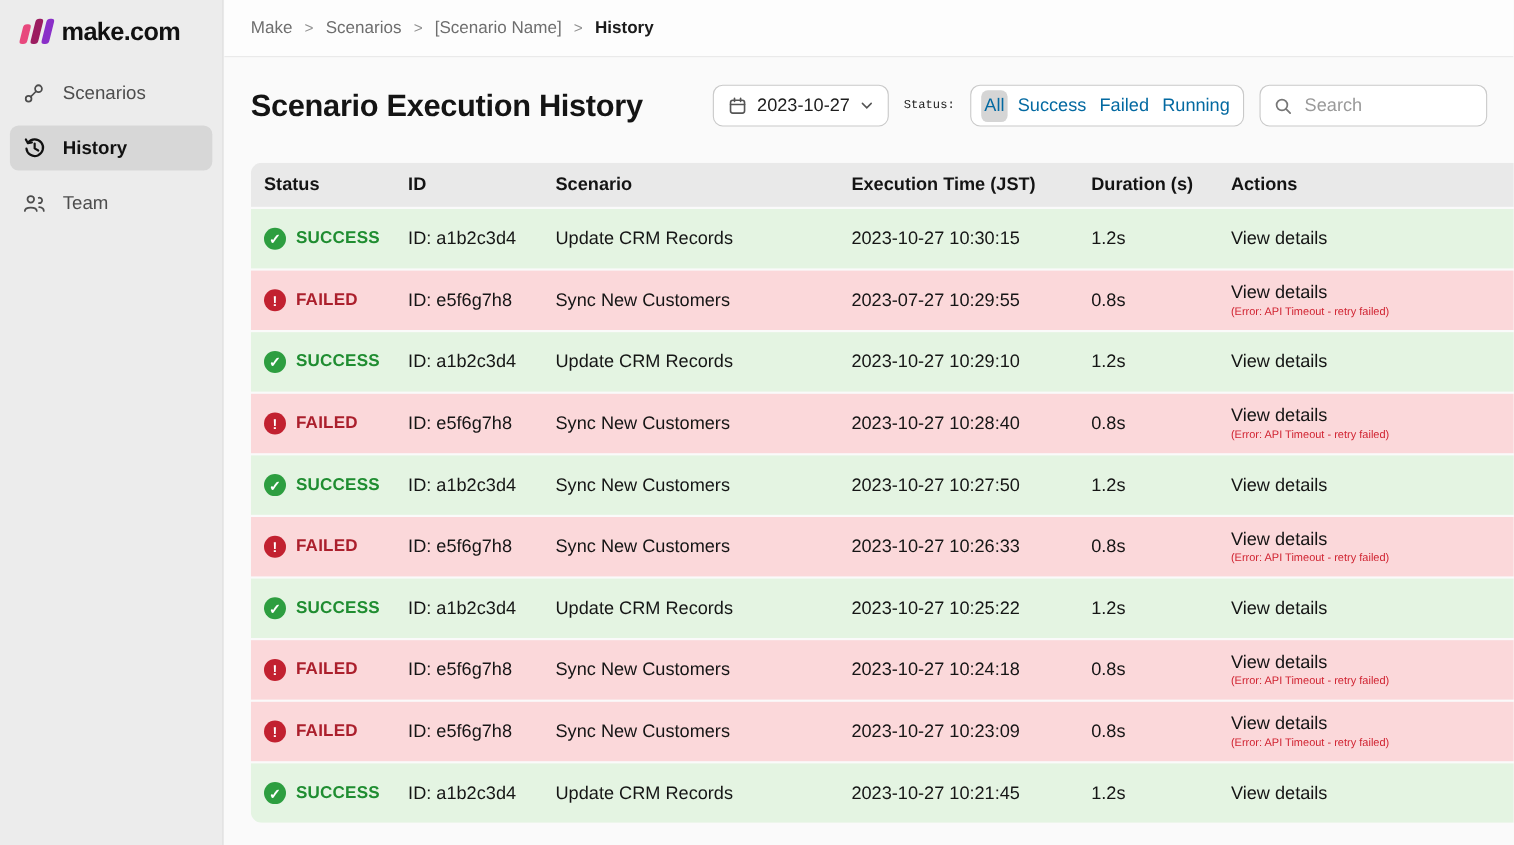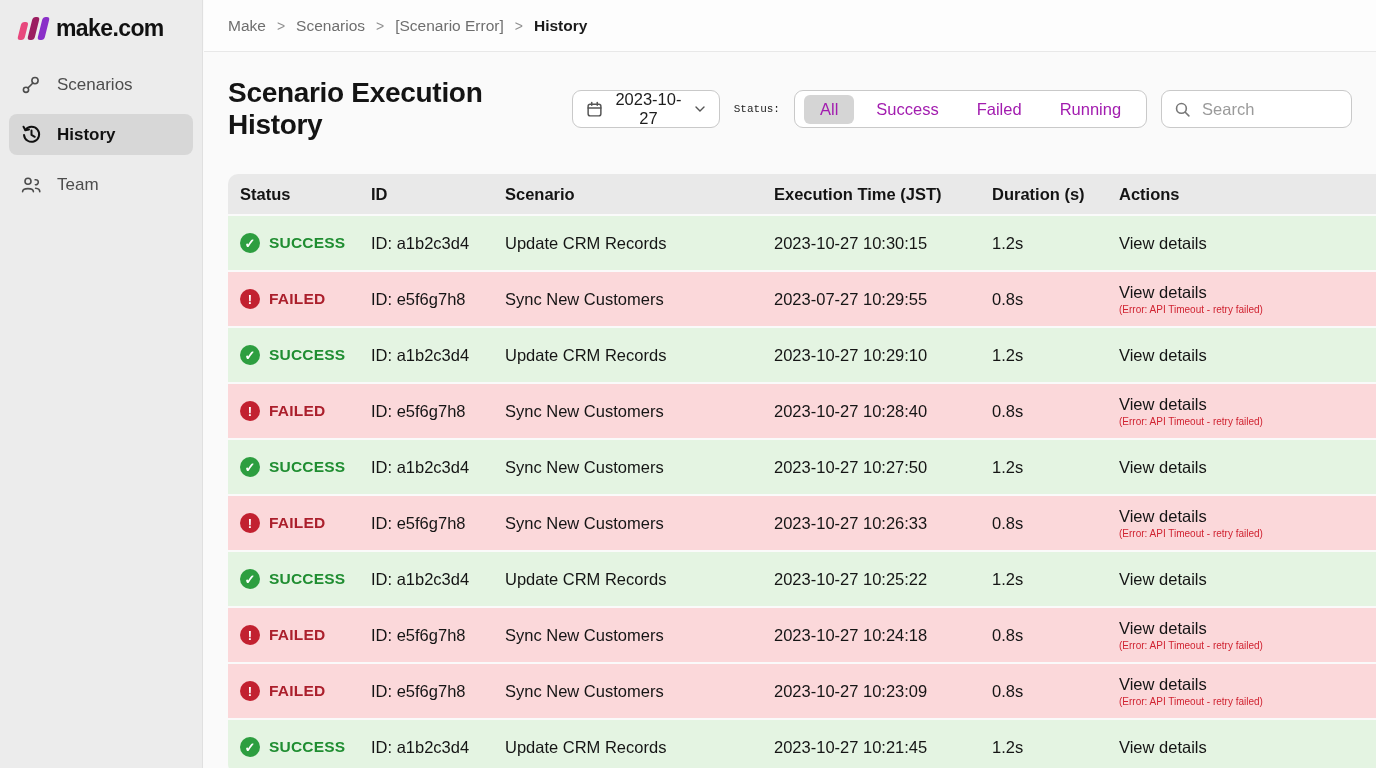--- a/index.html
+++ b/index.html
@@ -49,21 +49,21 @@
     display:flex; align-items:center; gap:9px; background:#fff;
     border:1px solid #c9c9c9; border-radius:9px; height:38px; padding:0 13px;
     font-size:16.5px; color:#1d1d1d; cursor:pointer;
   }
   .date-btn svg { stroke:#555; fill:none; stroke-width:1.4; stroke-linecap:round; }
   .status-lbl { font-size:11px; color:#1d1d1d;font-family:Liberation Mono, monospace; }
   .status-group {
     display:flex; align-items:center; gap:6px; background:#fff;
     border:1px solid #c9c9c9; border-radius:9px; height:38px; padding:0 9px;
   }
-  .status-option { font-size:16.5px; color:#a21caf; padding:5px 16px; border-radius:6px; cursor:pointer; }
+  .status-option { font-size:16.5px; color:#0369a1; padding:5px 3px; border-radius:6px; cursor:pointer; }
   .status-option.selected { background:#d5d5d5; }
   .search-box {
     display:flex; align-items:center; gap:9px; background:#fff;
     border:1px solid #c9c9c9; border-radius:9px; height:38px; padding:0 12px; width:207px;
   }
   .search-box svg { stroke:#777; fill:none; stroke-width:1.5; stroke-linecap:round; flex:none; }
   .search-box input {
     border:none; outline:none; background:transparent; width:100%;
     font-family:"Liberation Sans", sans-serif; font-size:16.5px; color:#333;
   }
@@ -136,21 +136,21 @@
           <path d="M15.2 4.8 a2.5 2.5 0 1 1 0.2 4.9"></path>
           <path d="M15.6 13.2 C 18.6 13.4, 19.8 14.8, 19.8 16.8"></path>
         </svg>
       </span>
       <span>Team</span>
     </div>
   </div>
 </div>
 
 <div class="topbar">
-  <nav class="breadcrumb"><span class="bc-item">Make</span><span class="bc-sep">&gt;</span><span class="bc-item">Scenarios</span><span class="bc-sep">&gt;</span><span class="bc-item">[Scenario Error]</span><span class="bc-sep">&gt;</span><span class="bc-item current">History</span></nav>
+  <nav class="breadcrumb"><span class="bc-item">Make</span><span class="bc-sep">&gt;</span><span class="bc-item">Scenarios</span><span class="bc-sep">&gt;</span><span class="bc-item">[Scenario Name]</span><span class="bc-sep">&gt;</span><span class="bc-item current">History</span></nav>
 </div>
 
 <div class="content">
   <div class="header-row">
     <h1 class="page-title">Scenario Execution History</h1>
     <div class="controls">
       <button class="date-btn">
         <span style="display:flex;">
           <svg width="17" height="17" viewBox="0 0 16 16">
             <rect x="2" y="3" width="12" height="11" rx="2"></rect>

